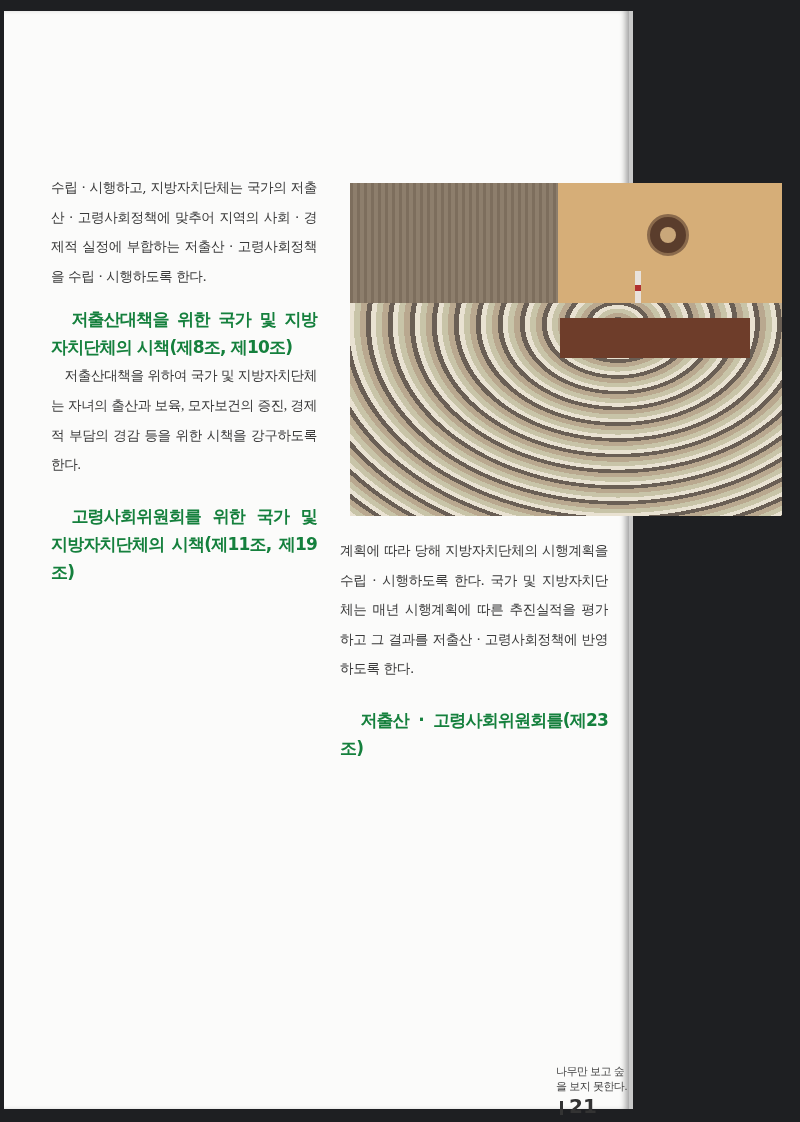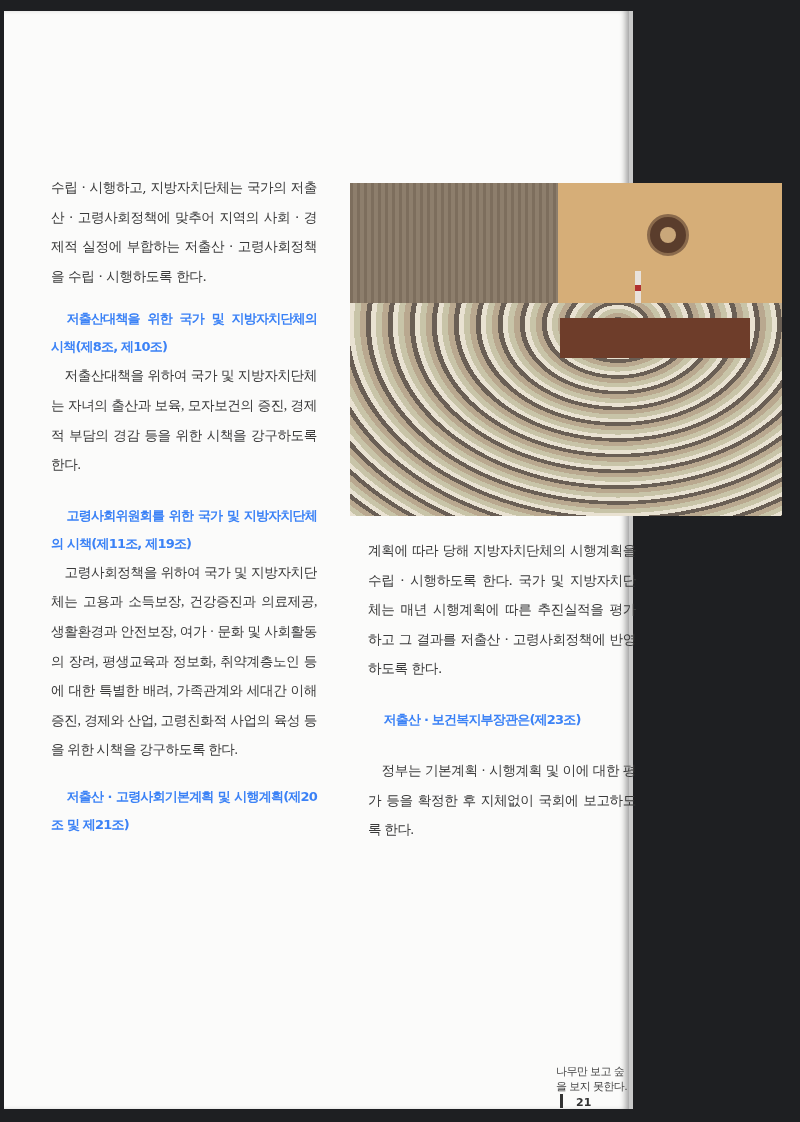--- a/index.html
+++ b/index.html
@@ -2,67 +2,64 @@
 <html><head>
 <meta charset="utf-8">
 <style>
   html,body{margin:0;padding:0;}
   body{width:800px;height:1122px;background:#1e1f22;position:relative;overflow:hidden;font-family:"DejaVu Serif",serif;}
   .page{position:absolute;left:4px;top:11px;width:625px;height:1098px;background:#fbfbfa;box-shadow:inset -6px 0 6px -3px #9a9a9a;}
   .spine{position:absolute;right:-4px;top:0;width:4px;height:100%;background:#c9c9c9;}
   .col{position:absolute;color:#3a3a3a;font-size:13.6px;line-height:29.6px;letter-spacing:-0.4px;text-align:justify;}
   .col p{margin:0;}
   .indent{text-indent:1em;font-family:Liberation Serif, serif;}
-  .h{font-family:"DejaVu Sans",sans-serif;font-weight:bold;color:#3b82f6;font-size:13px;line-height:28px;letter-spacing:-0.8px;margin:0;}
+  .h{font-family:"DejaVu Sans",sans-serif;font-weight:bold;color:#15803d;font-size:17px;line-height:28px;letter-spacing:-0.8px;margin:0;}
   .h.ind{text-indent:1.2em;}
   .gap{height:14px;}
   .photo{position:absolute;left:350px;top:183px;width:432px;height:333px;overflow:hidden;background:#8c7a5c;}
   .photo .wall-l{position:absolute;left:0;top:0;width:208px;height:140px;background:repeating-linear-gradient(90deg,#7d6e5d 0 3px,#8d7e6c 3px 7px);}
   .photo .wall-r{position:absolute;left:208px;top:0;width:224px;height:170px;background:#d6ae78;}
   .photo .emblem{position:absolute;left:297px;top:31px;width:42px;height:42px;border-radius:50%;background:#5a3d2c;border:3px solid #8a6a4c;box-sizing:border-box;}
   .photo .emblem::after{content:"";position:absolute;left:10px;top:10px;width:16px;height:16px;border-radius:50%;background:#c9a77a;}
   .photo .flag{position:absolute;left:285px;top:88px;width:6px;height:34px;background:linear-gradient(#e8e2dc 0 40%,#b03030 40% 60%,#e8e2dc 60%);}
   .photo .podium{position:absolute;left:210px;top:135px;width:190px;height:40px;background:#6e3d2a;}
   .photo .floor{position:absolute;left:0;top:120px;width:432px;height:213px;background:
       repeating-radial-gradient(ellipse at 62% 10%, #e9e2d2 0 5px,#6a5f55 5px 10px,#b9a88f 10px 16px,#c8c4a8 16px 22px);}
   .footer{position:absolute;left:552px;top:1053px;font-family:"DejaVu Sans",sans-serif;color:#444;font-size:11px;letter-spacing:-0.6px;}
   .footer .bar{display:inline-block;width:3px;height:14px;background:#333;vertical-align:-2px;margin:0 6px 0 4px;}
-  .footer .num{font-weight:bold;font-size:11px;color:#333;letter-spacing:0;margin-left:7px;}
+  .footer .num{font-weight:bold;font-size:20px;color:#333;letter-spacing:0;}
 </style>
 </head>
 <body>
 
 <div class="page">
   <div class="spine"></div>
 
   <div class="col" style="left:47px;top:162px;width:266px;">
     <p>수립 · 시행하고, 지방자치단체는 국가의 저출산 · 고령사회정책에 맞추어 지역의 사회 · 경제적 실정에 부합하는 저출산 · 고령사회정책을 수립 · 시행하도록 한다.</p>
     <div class="gap"></div>
     <p class="h ind">저출산대책을 위한 국가 및 지방자치단체의 시책(제8조, 제10조)</p>
     <p class="indent">저출산대책을 위하여 국가 및 지방자치단체는 자녀의 출산과 보육, 모자보건의 증진, 경제적 부담의 경감 등을 위한 시책을 강구하도록 한다.</p>
     <div class="gap" style="height:22px"></div>
     <p class="h ind">고령사회위원회를 위한 국가 및 지방자치단체의 시책(제11조, 제19조)</p>
-    <p class="indent">고령사회정책을 위하여 국가 및 지방자치단체는 고용과 소득보장, 건강증진과 의료제공, 생활환경과 안전보장, 여가 · 문화 및 사회활동의 장려, 평생교육과 정보화, 취약계층노인 등에 대한 특별한 배려, 가족관계와 세대간 이해증진, 경제와 산업, 고령친화적 사업의 육성 등을 위한 시책을 강구하도록 한다.</p>
     <div class="gap" style="height:18px"></div>
-    <p class="h ind">저출산 · 고령사회기본계획 및 시행계획(제20조 및 제21조)</p>
   </div>
 
   <div class="photo" style="left:346px;top:172px;">
     <div class="wall-l"></div>
     <div class="wall-r"></div>
     <div class="emblem"></div>
     <div class="flag"></div>
     <div class="floor"></div>
     <div class="podium"></div>
   </div>
 
-  <div class="col" style="left:364px;top:525px;width:268px;">
+  <div class="col" style="left:336px;top:525px;width:268px;">
     <p>계획에 따라 당해 지방자치단체의 시행계획을 수립 · 시행하도록 한다. 국가 및 지방자치단체는 매년 시행계획에 따른 추진실적을 평가하고 그 결과를 저출산 · 고령사회정책에 반영하도록 한다.</p>
     <div class="gap" style="height:22px"></div>
-    <p class="h ind">저출산 · 보건복지부장관은(제23조)</p>
+    <p class="h ind">저출산 · 고령사회위원회를(제23조)</p>
     <div class="gap" style="height:22px"></div>
-    <p class="indent">정부는 기본계획 · 시행계획 및 이에 대한 평가 등을 확정한 후 지체없이 국회에 보고하도록 한다.</p>
   </div>
 
   <div class="footer">
     <span>나무만 보고 숲을 보지 못한다.</span><span class="bar"></span><span class="num">21</span>
   </div>
 </div>
 
 </body></html>

